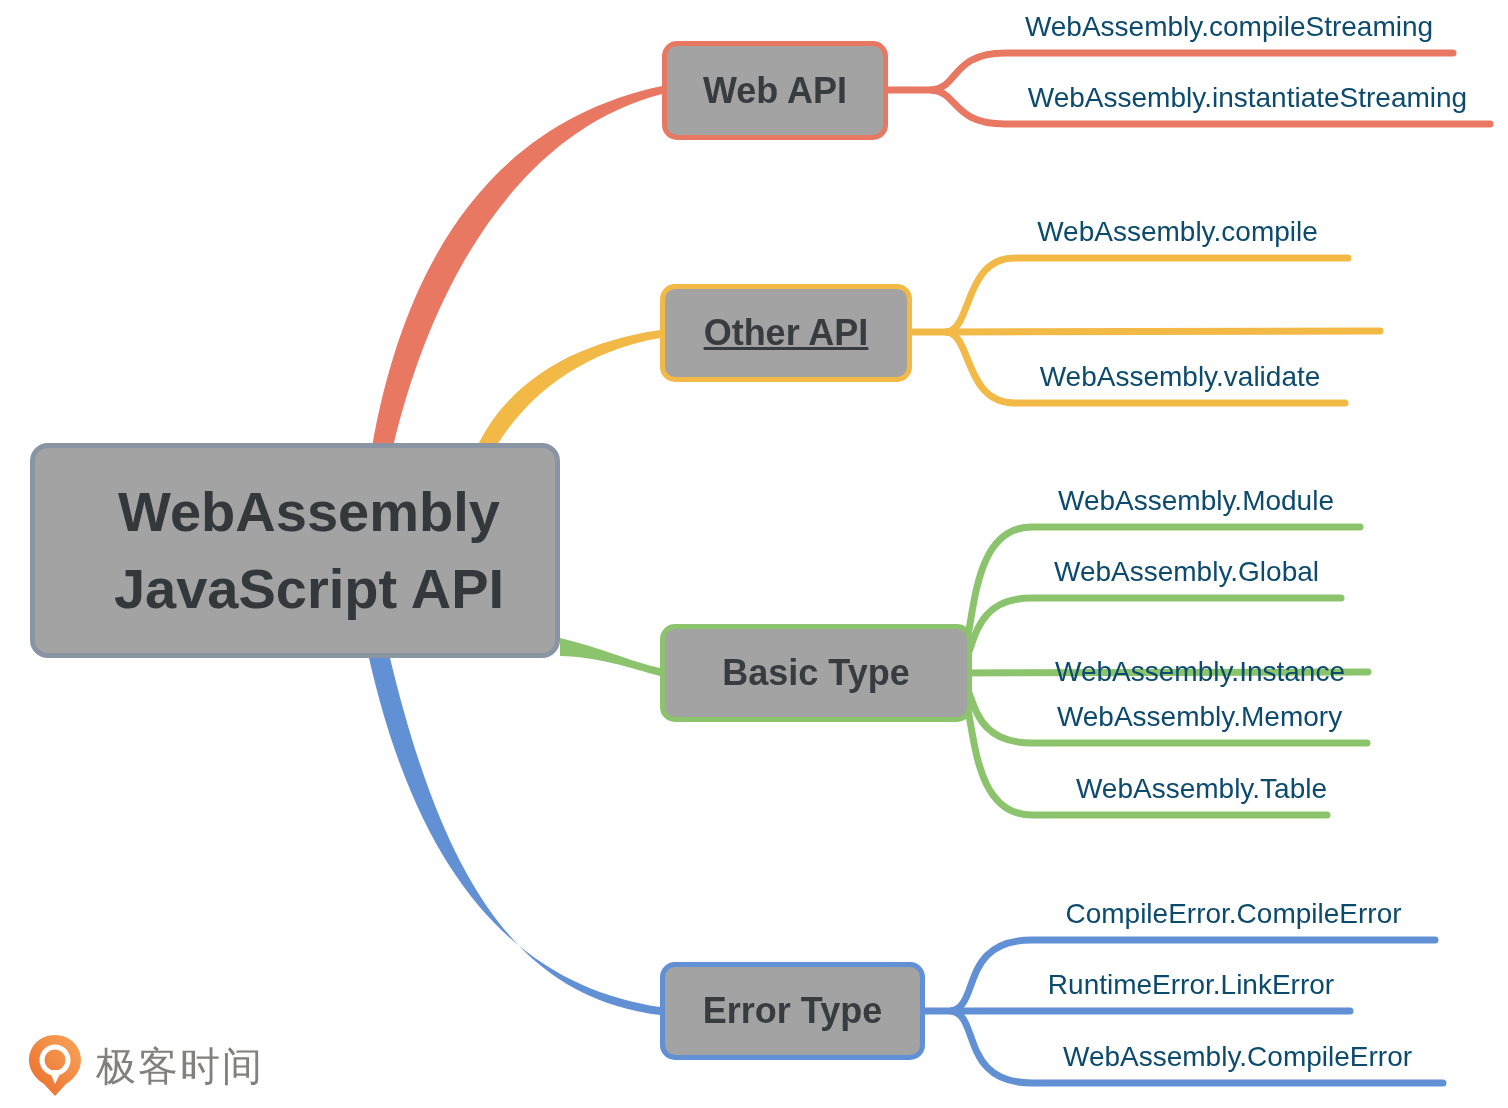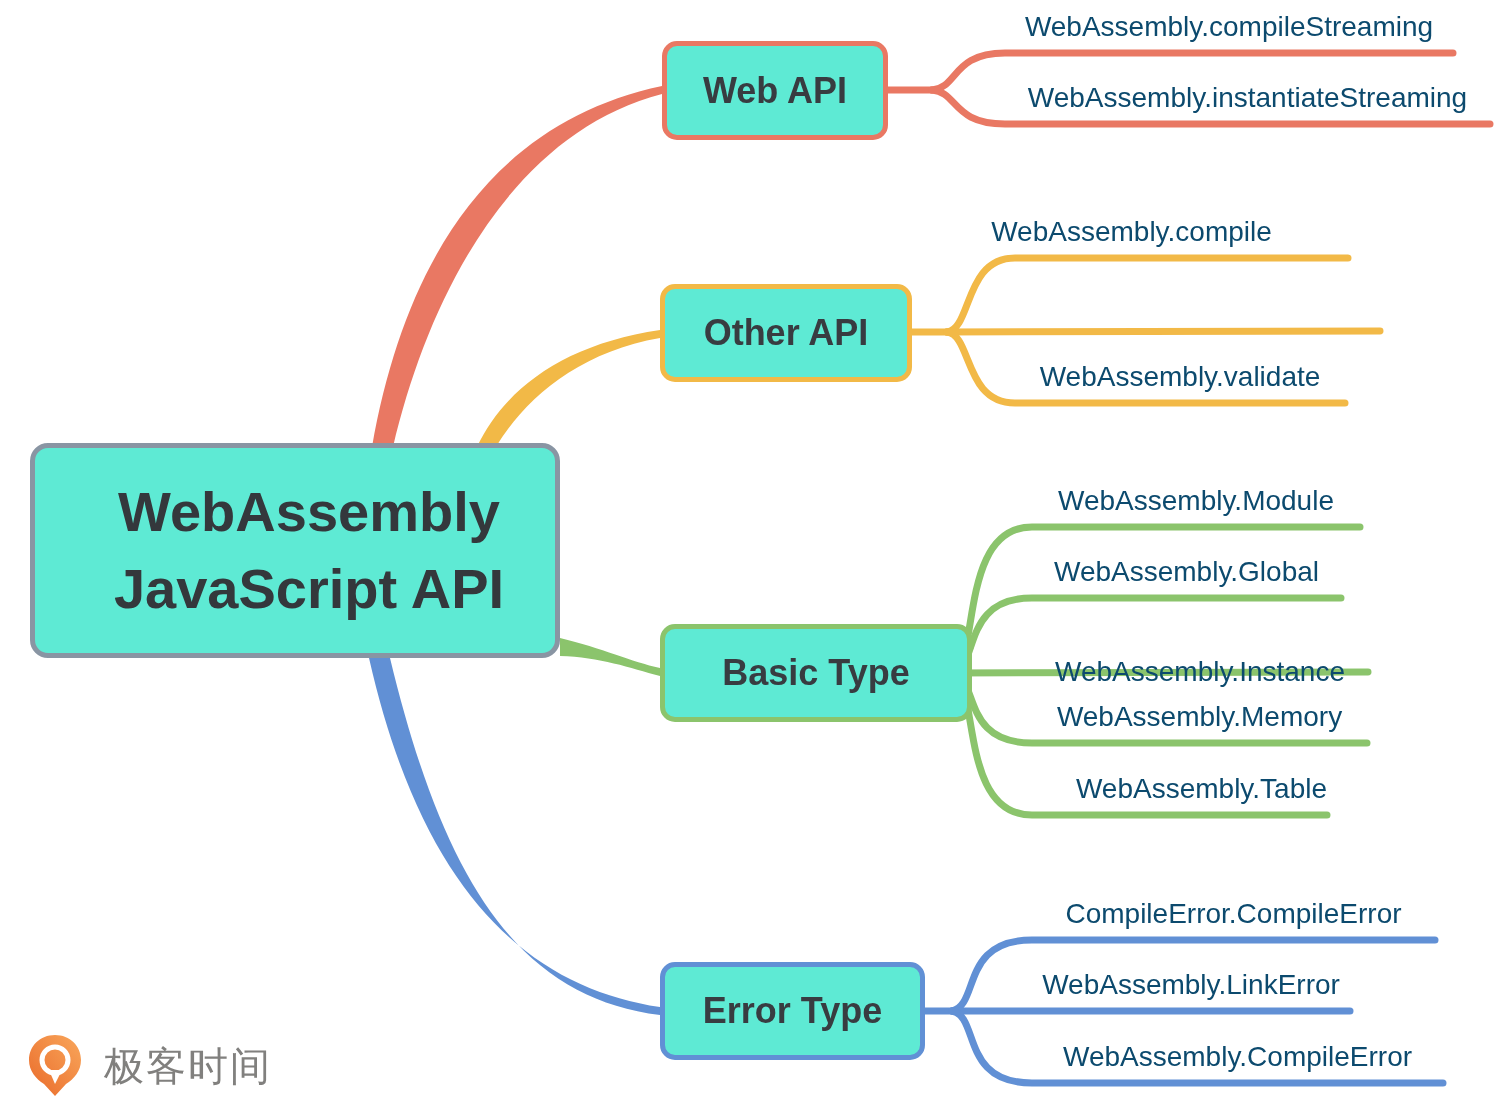--- a/index.html
+++ b/index.html
@@ -7,21 +7,21 @@
     position:relative;
     width:1508px;height:1108px;
     background:#ffffff;
     overflow:hidden;
     font-family:"Liberation Sans","DejaVu Sans",sans-serif;
   }
   svg.wires{position:absolute;left:0;top:0;}
   .topic{
     position:absolute;
     box-sizing:border-box;
-    background:#5eead4;
+    background:#a3a3a3;
     border:5px solid #999;
     border-radius:15px;
     display:flex;align-items:center;justify-content:center;
     color:#383C41;
     font-weight:bold;
   }
   .topic.root{
     font-size:56px;
     text-align:center;
     line-height:1.36;
@@ -34,21 +34,21 @@
     position:absolute;
     height:36px;
     line-height:36px;
     font-size:28px;
     color:#0c4a6e;
     text-align:center;
     white-space:nowrap;
   }
   .logo{
     position:absolute;left:26px;top:1034px;
-    display:flex;align-items:center;gap:20px;
+    display:flex;align-items:center;gap:12px;
   }
   .logo-text{
     font-size:40px;
     letter-spacing:2px;
     color:#81807E;
     font-weight:500;
   }
 </style>
 </head>
 <body>
@@ -96,46 +96,46 @@
     <div>
       <div>WebAssembly</div>
       <div>JavaScript API</div>
     </div>
   </div>
 
   <div class="topic branch" style="left: 662px; top: 41px; width: 226px; height: 99px; border-color: rgb(233, 120, 99);">
     <span>Web API</span>
   </div>
 
-  <div class="topic branch" style="left: 660px; top: 284px; width: 252px; height: 98px; border-color: rgb(242, 185, 71);">
+  <div class="topic branch" style="left: 660px; top: 284px; width: 252px; height: 98px; border-color: rgb(242, 185, 71); text-decoration: underline;">
     <span>Other API</span>
   </div>
 
   <div class="topic branch" style="left: 660px; top: 624px; width: 312px; height: 98px; border-color: rgb(139, 196, 108);">
     <span>Basic Type</span>
   </div>
 
   <div class="topic branch" style="left: 660px; top: 962px; width: 265px; height: 98px; border-color: rgb(97, 144, 213);">
     <span>Error Type</span>
   </div>
 
   <div class="leaf" style="left:1005px;top:9px;width:448px;">WebAssembly.compileStreaming</div>
   <div class="leaf" style="left:1005px;top:80px;width:485px;">WebAssembly.instantiateStreaming</div>
 
-  <div class="leaf" style="left:965px;top:214px;width:333px;">WebAssembly.compile</div>
+  <div class="leaf" style="left:1011px;top:214px;width:333px;">WebAssembly.compile</div>
   <div class="leaf" style="left:1015px;top:359px;width:330px;">WebAssembly.validate</div>
 
   <div class="leaf" style="left:1032px;top:483px;width:328px;">WebAssembly.Module</div>
   <div class="leaf" style="left:1032px;top:554px;width:309px;">WebAssembly.Global</div>
   <div class="leaf" style="left:1032px;top:628px;width:336px;margin-top:26px;">WebAssembly.Instance</div>
   <div class="leaf" style="left:1032px;top:699px;width:335px;">WebAssembly.Memory</div>
   <div class="leaf" style="left:1032px;top:771px;width:295px;text-align:right;">WebAssembly.Table</div>
 
   <div class="leaf" style="left:1032px;top:896px;width:403px;">CompileError.CompileError</div>
-  <div class="leaf" style="left:1032px;top:967px;width:318px;">WebAssembly.LinkError</div>
+  <div class="leaf" style="left:1032px;top:967px;width:318px;">RuntimeError.LinkError</div>
   <div class="leaf" style="left:1032px;top:1039px;width:411px;">WebAssembly.CompileError</div>
 
   <div class="logo">
     <svg width="58" height="64" viewBox="0 0 58 64">
       <defs>
         <linearGradient id="gtgrad" x1="1" y1="0" x2="0" y2="1">
           <stop offset="0" stop-color="#F9A75B"></stop>
           <stop offset="1" stop-color="#E96A2A"></stop>
         </linearGradient>
       </defs>

